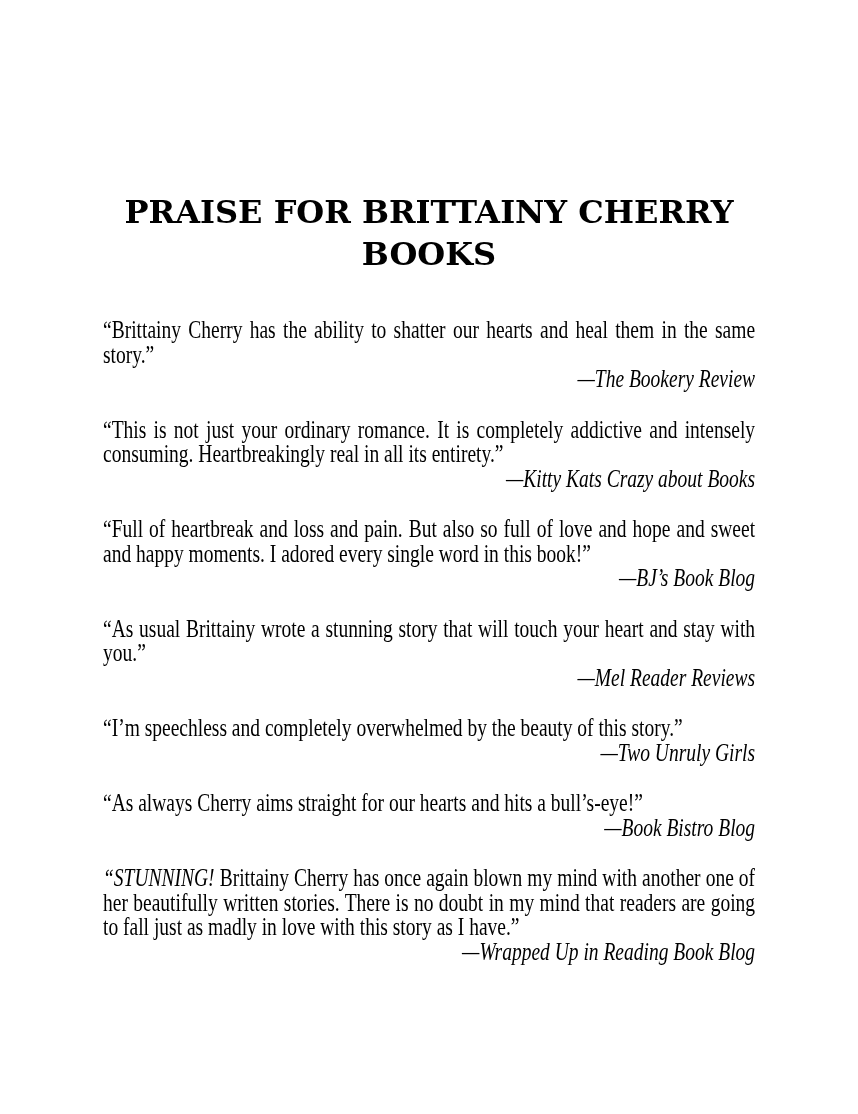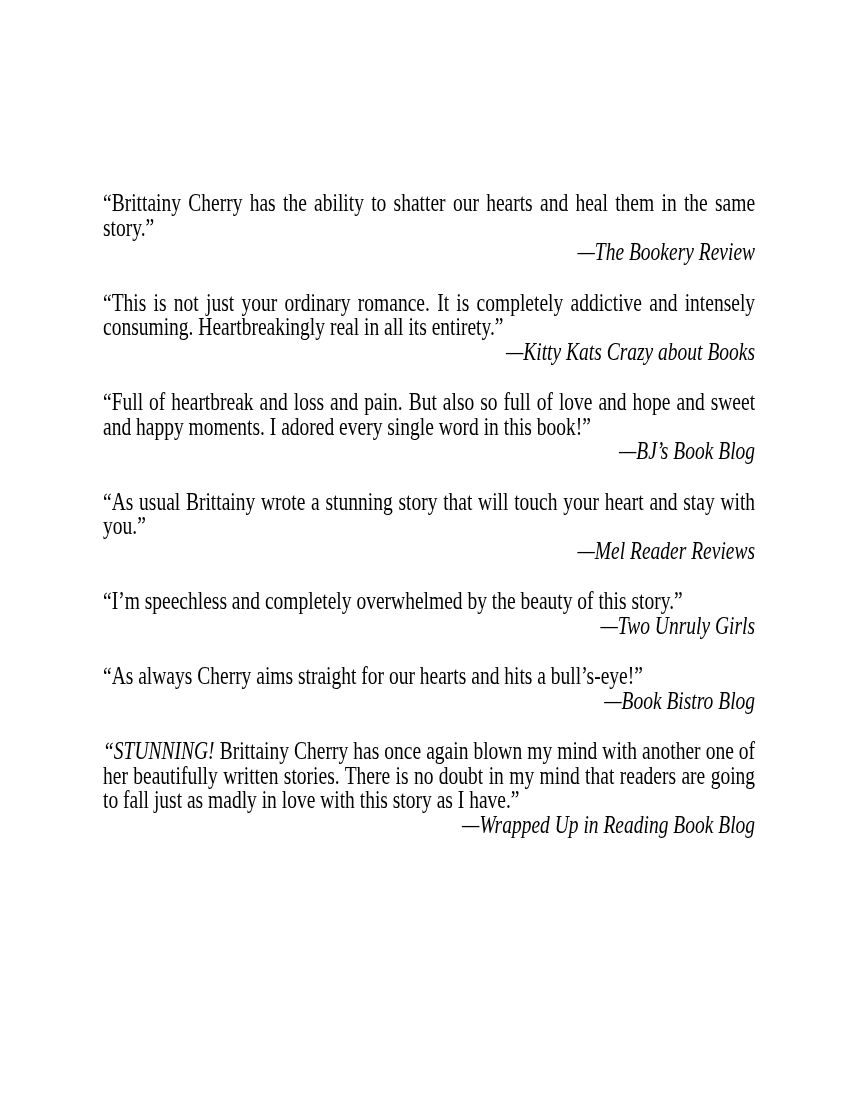--- a/index.html
+++ b/index.html
@@ -36,20 +36,24 @@
   .quote:last-child { margin-bottom: 0; }
   .qtext { margin: 0; text-align: justify; }
   .lead { font-style: italic; }
   .attr { margin: 0; text-align: right; font-style: italic; }
 </style>
 </head>
 <body>
 
 <div class="page">
 
+  <h1 class="title">
+      <span class="title-line">PRAISE FOR BRITTAINY CHERRY</span>
+      <span class="title-line">BOOKS</span>
+    </h1>
 
   <div class="quotes">
 
     <div class="quote">
       <p class="qtext"><span class="lead"></span><span>“Brittainy Cherry has the ability to shatter our hearts and heal them in the same story.”</span></p>
       <p class="attr">—The Bookery Review</p>
     </div>
 
     <div class="quote">
       <p class="qtext"><span class="lead"></span><span>“This is not just your ordinary romance. It is completely addictive and intensely consuming. Heartbreakingly real in all its entirety.”</span></p>

